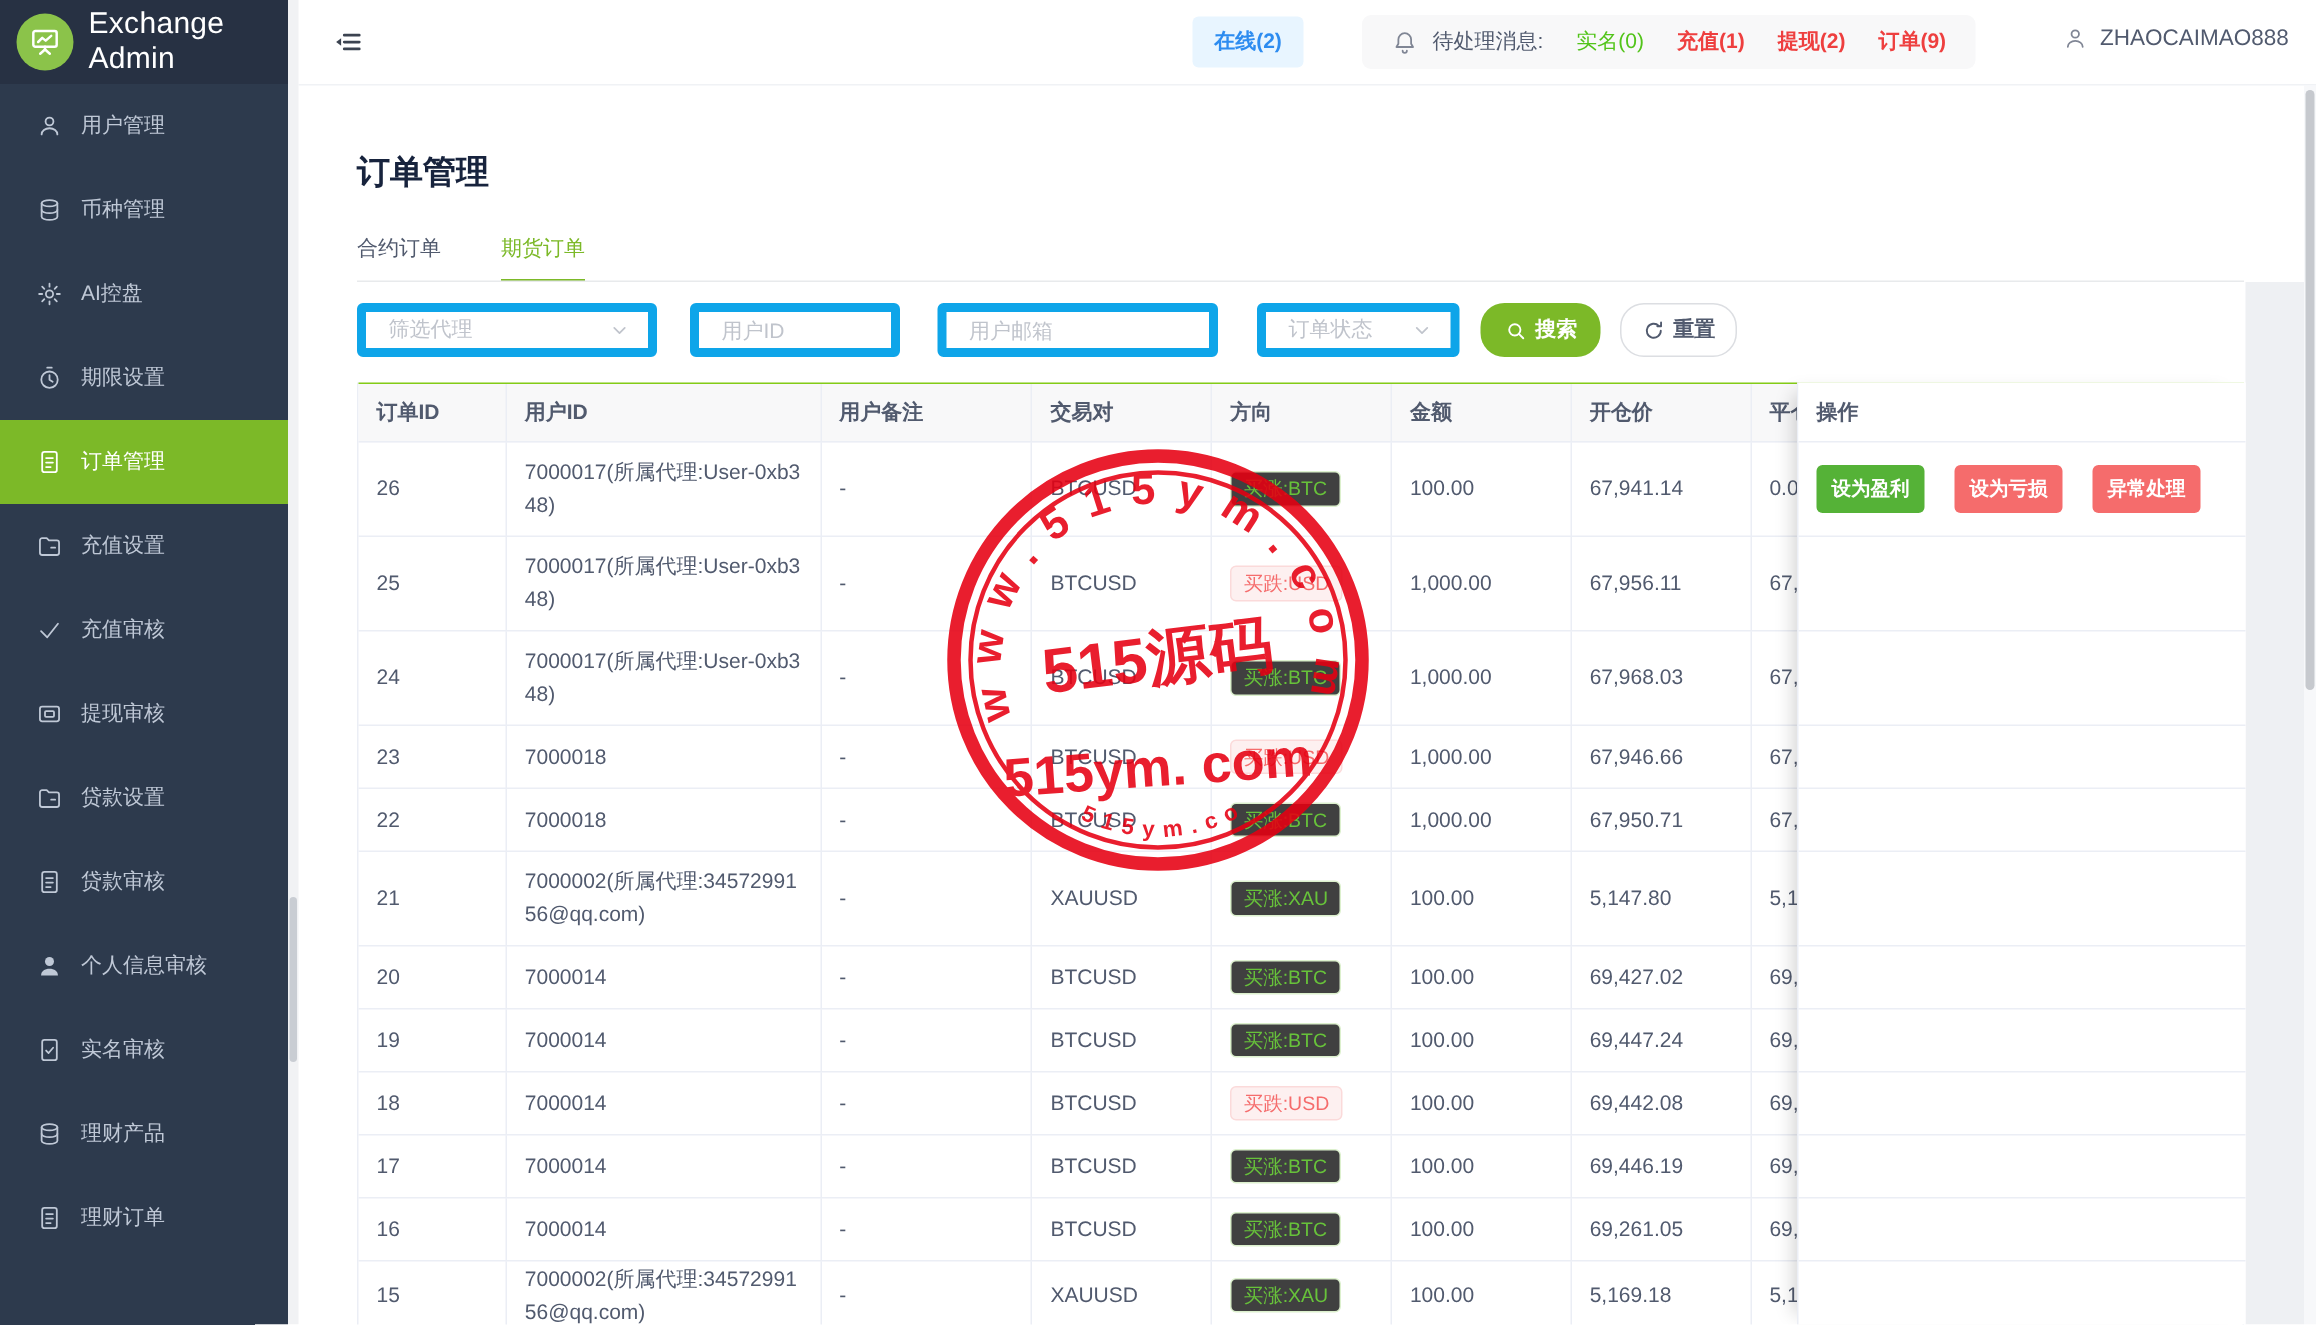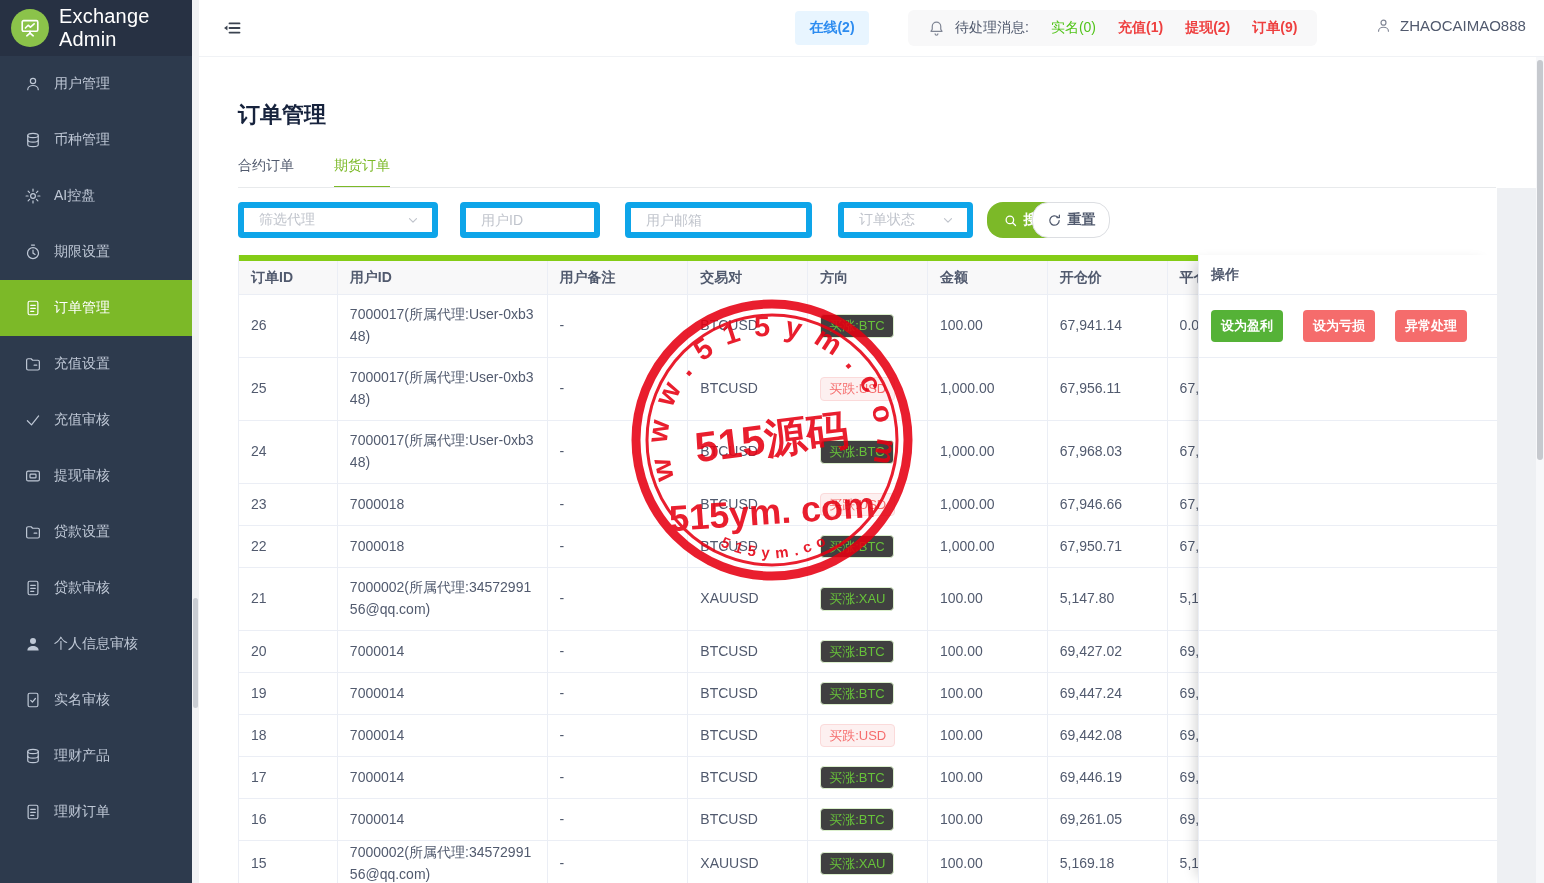--- a/index.html
+++ b/index.html
@@ -56,28 +56,28 @@
   .fsel{display:flex;align-items:center;justify-content:space-between;padding:0 12px 0 15px;cursor:pointer}
   .fsel .ph{color:#c0c4cc;font-size:14px}
   .fsel .chev{color:#c0c4cc}
   .finput{padding:0 15px;font-size:14px;color:#515a6e;outline:none;
           font-family:"Liberation Sans","DejaVu Sans",sans-serif}
   .finput::placeholder{color:#c0c4cc}
   .btn{position:absolute;top:0;height:36px;border-radius:16px;display:flex;align-items:center;
        justify-content:center;gap:6px;font-size:14px;cursor:pointer;border:none;
        font-family:"Liberation Sans","DejaVu Sans",sans-serif}
   .btn-search{left:749px;width:80px;background:var(--brand-green);color:#fff;font-weight:bold}
-  .btn-reset{left:794px;width:78px;background:#fff;color:#515a6e;border:1px solid #dcdee2;font-weight:bold}
+  .btn-reset{left:842px;width:78px;background:#fff;color:#515a6e;border:1px solid #dcdee2;font-weight:bold}
 
   
   .table{position:absolute;left:39px;top:198px;width:1258px;border-left:1px solid #ebeef5;z-index:6}
   .tr{display:flex}
   .th,.td{border-right:1px solid #ebeef5;border-bottom:1px solid #ebeef5;padding:0 12px;
           display:flex;align-items:center;font-size:14px;color:#515a6e;overflow:hidden}
-  .thead .tr{height:40px;background:#f8f8f9;border-top:6px solid #84cc16}
+  .thead .tr{height:40px;background:#f8f8f9;border-top:1px solid #84cc16}
   .th{font-weight:bold}
   .td{line-height:1.55;word-break:break-all}
   .badge{display:inline-block;padding:3px 8px;border-radius:4px;font-size:13px;line-height:1.2;white-space:nowrap}
   .badge.up{color:var(--badge-green);background:#404040;border:1px solid #dcf0cd}
   .badge.down{color:var(--danger-red);background:#fdf0f0;border:1px solid #fbdada}
 
   
   .gutter{position:absolute;left:1298px;top:131px;width:39px;height:695px;background:#eef0f3;z-index:7}
   .ops{position:absolute;left:999px;top:198px;width:299px;height:628px;background:#fff;z-index:8;
        border-left:1px solid #ebeef5;box-shadow:-9px 0 12px -7px rgba(0,0,0,.18)}

